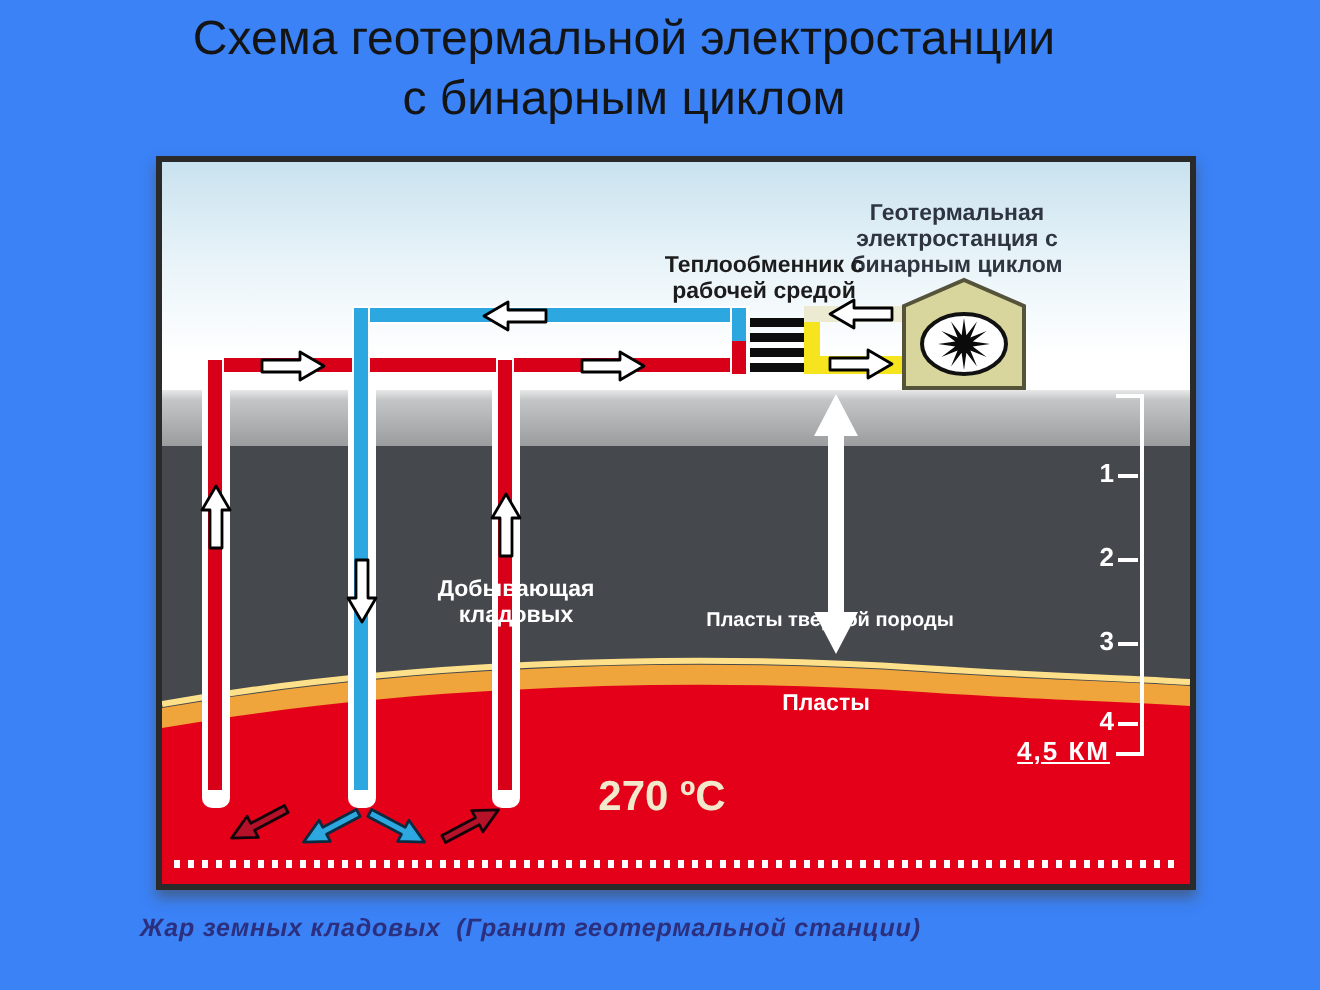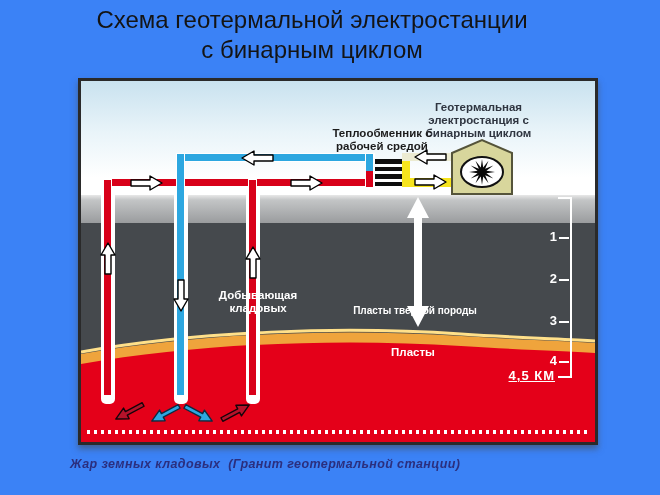--- a/index.html
+++ b/index.html
@@ -171,18 +171,19 @@
     <div class="ticknum" style="top:190px;">2</div>
     <div class="ticknum" style="top:232px;">3</div>
     <div class="ticknum" style="top:272px;">4</div>
     <div class="kmtotal">4,5 КМ</div>
 
     <div class="lbl dark" style="left:330px; top:20px;  width:135px;">Геотермальная электростанция с бинарным циклом</div>
     <div class="lbl black" style="left:240px; top:46px;  width:122px;">Теплообменник с рабочей средой</div>
     <div class="lbl" style="left:127px; top:208px; width:100px;">Добывающая кладовых</div>
     <div class="lbl" style="left:254px; top:175px; width:160px; font-size:10px;margin-top:48px;">Пласты твердой породы</div>
     <div class="lbl" style="left:302px; top:265px; width:60px;">Пласты</div>
+    <div class="temp">270 ºС</div>
 
   </div>
 
   <div class="caption">Жар земных кладовых  (Гранит геотермальной станции)</div>
 
 </div>
 
 </body></html>

